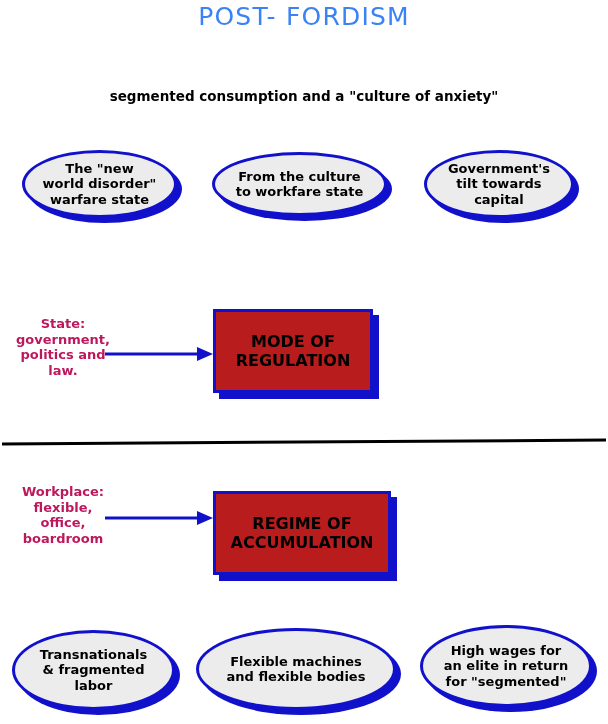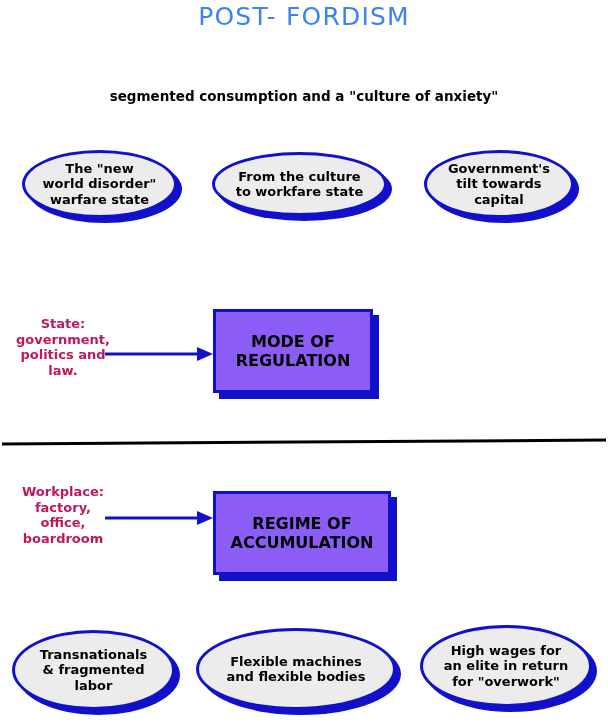--- a/index.html
+++ b/index.html
@@ -93,21 +93,21 @@
     height: 100%;
     background: #1111cc;
   }
   .rect-body {
     position: absolute;
     left: 0;
     top: 0;
     width: 100%;
     height: 100%;
     box-sizing: border-box;
-    background: #8b5cf6;
+    background: #b91c1c;
     border: 3px solid #1111cc;
     display: flex;
     align-items: center;
     justify-content: center;
   }
   .rect-label {
     position: relative;
     text-align: center;
     font-size: 16px;
     font-weight: bold;
@@ -190,21 +190,21 @@
     <div class="rect-label">MODE OF
 REGULATION</div>
   </div>
 </div>
 
 <svg id="section-divider" viewBox="0 0 608 10" preserveAspectRatio="none">
   <line x1="2" y1="7" x2="606" y2="3" stroke="#000000" stroke-width="3"></line>
 </svg>
 
 <div class="side-label" style="left:8px; top:484px; width:110px;">Workplace:
-factory,
+flexible,
 office,
 boardroom</div>
 
 <svg class="arrow" style="left:105px; top:508px;" width="110" height="20" viewBox="0 0 110 20">
   <line x1="0" y1="10" x2="94" y2="10" stroke="#1111cc" stroke-width="3"></line>
   <polygon points="92,3 108,10 92,17" fill="#1111cc"></polygon>
 </svg>
 
 <div class="rect-node" style="left:213px; top:491px; width:178px; height:84px;">
   <div class="rect-shadow"></div>
@@ -229,15 +229,15 @@
     <div class="ellipse-label">Flexible machines
 and flexible bodies</div>
   </div>
 </div>
 
 <div class="ellipse-node" style="left:420px; top:625px; width:172px; height:82px;">
   <div class="ellipse-shadow"></div>
   <div class="ellipse-body">
     <div class="ellipse-label">High wages for
 an elite in return
-for "overwork"</div>
+for "segmented"</div>
   </div>
 </div>
 
 </body></html>

